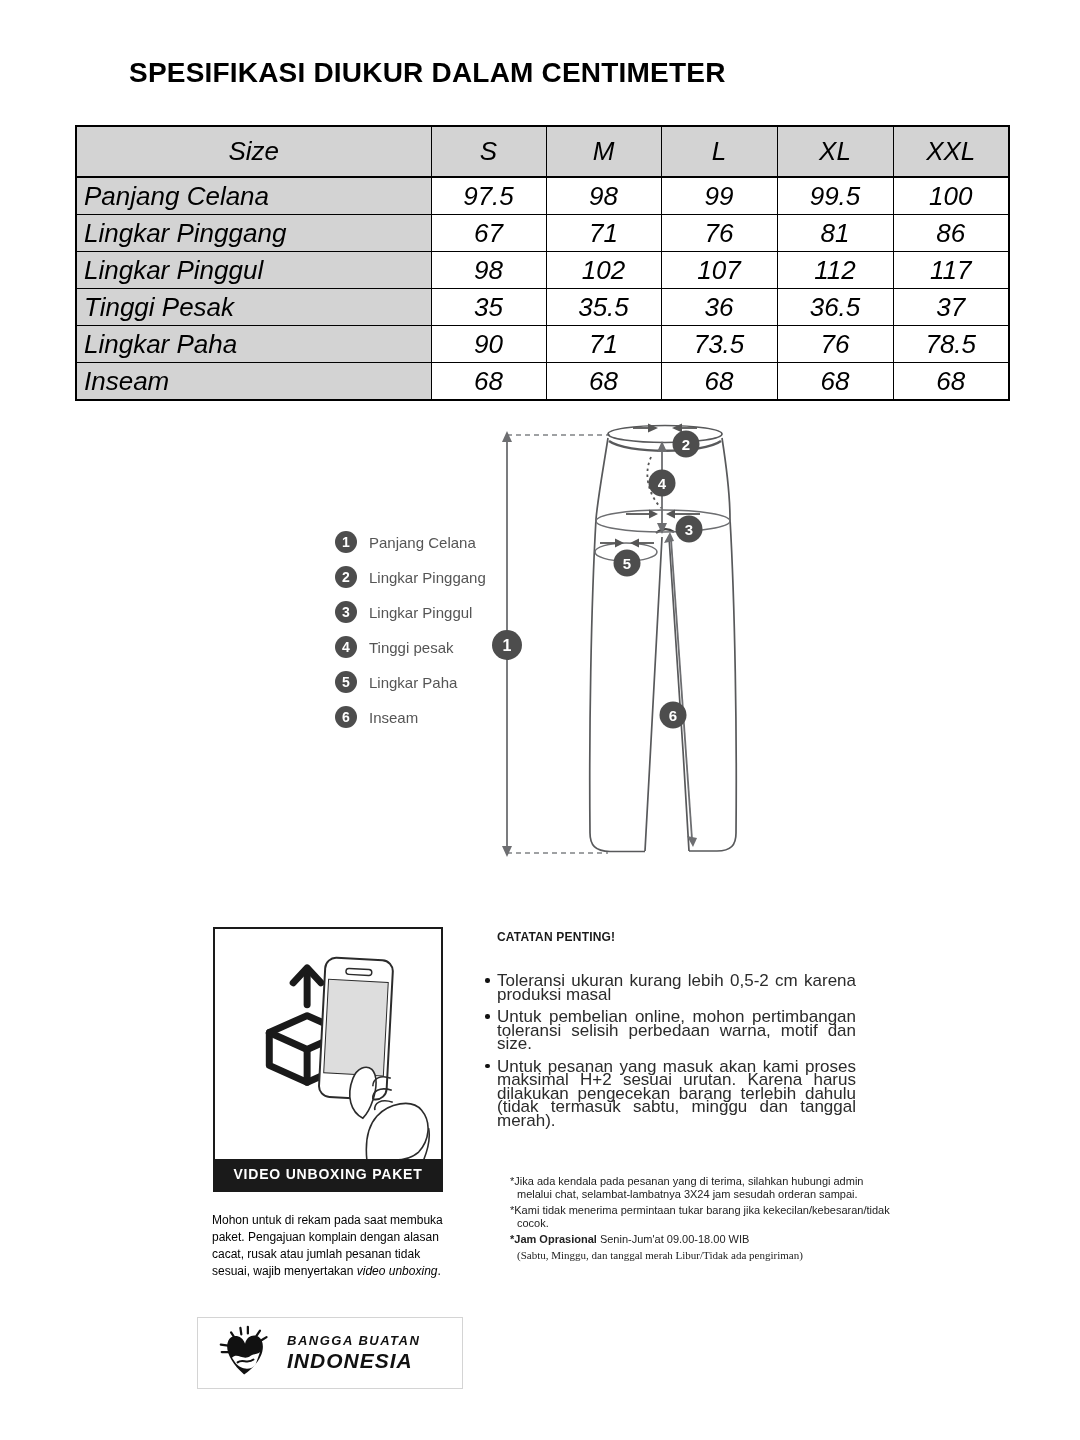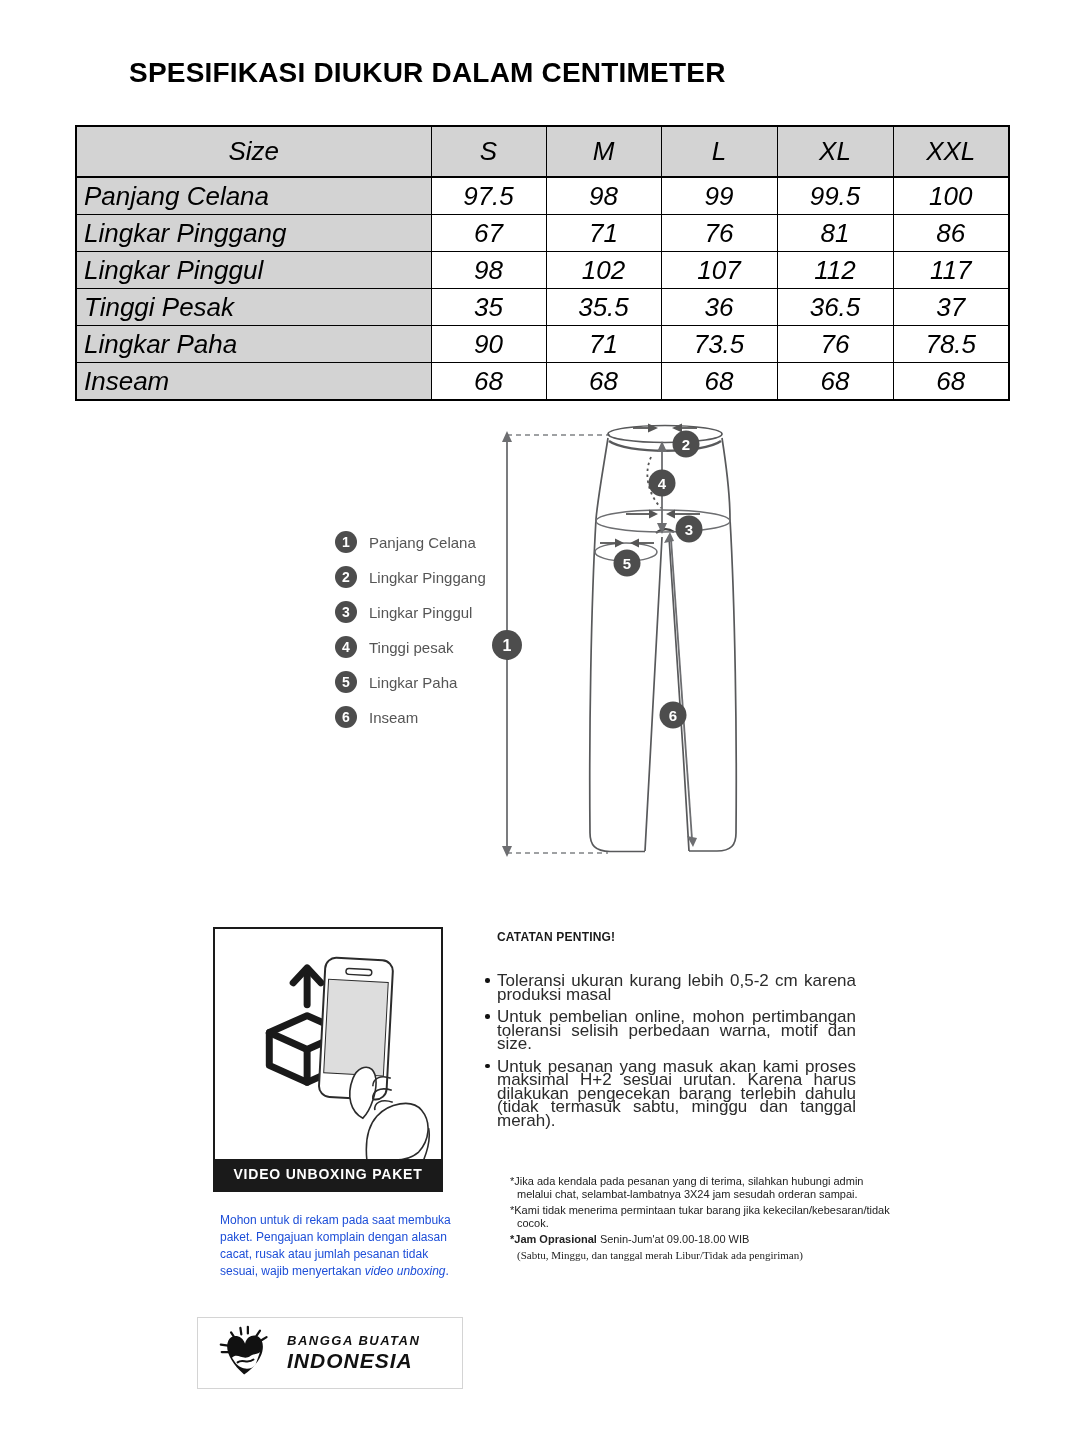--- a/index.html
+++ b/index.html
@@ -26,21 +26,21 @@
 
   
   .pants-svg{position:absolute;left:460px;top:415px;}
   .pants-svg text{font-family:"Liberation Sans",sans-serif;font-weight:bold;fill:#fff;}
 
   
   .unbox-card{position:absolute;left:213px;top:927px;width:230px;height:265px;box-sizing:border-box;
         border:2px solid #1a1a1a;background:#fff;}
   .unbox-bar{position:absolute;left:0;bottom:0;width:100%;height:31px;background:#1a1a1a;color:#fff;
         font-size:14px;font-weight:bold;letter-spacing:.8px;text-align:center;line-height:31px;}
-  .unbox-note{position:absolute;left:220px;top:1212px;width:240px;font-size:12px;line-height:1.42;color:#1d4ed8;}
+  .unbox-note{position:absolute;left:212px;top:1212px;width:240px;font-size:12px;line-height:1.42;color:#000000;}
   .unbox-note .it{font-style:italic;}
 
   
   .notes{position:absolute;left:497px;top:930px;width:359px;color:#2b2b2b;}
   .notes h2{margin:0;font-size:12px;font-weight:bold;color:#1a1a1a;letter-spacing:.2px;}
   .notes ul{list-style:none;margin:30px 0 0 0;padding:0;}
   .notes li{position:relative;font-size:17px;line-height:13.5px;margin-bottom:9px;text-align:justify;}
   .notes li::before{content:"";position:absolute;left:-12px;top:4px;width:4.5px;height:4.5px;
         border-radius:50%;background:#111;}
 

